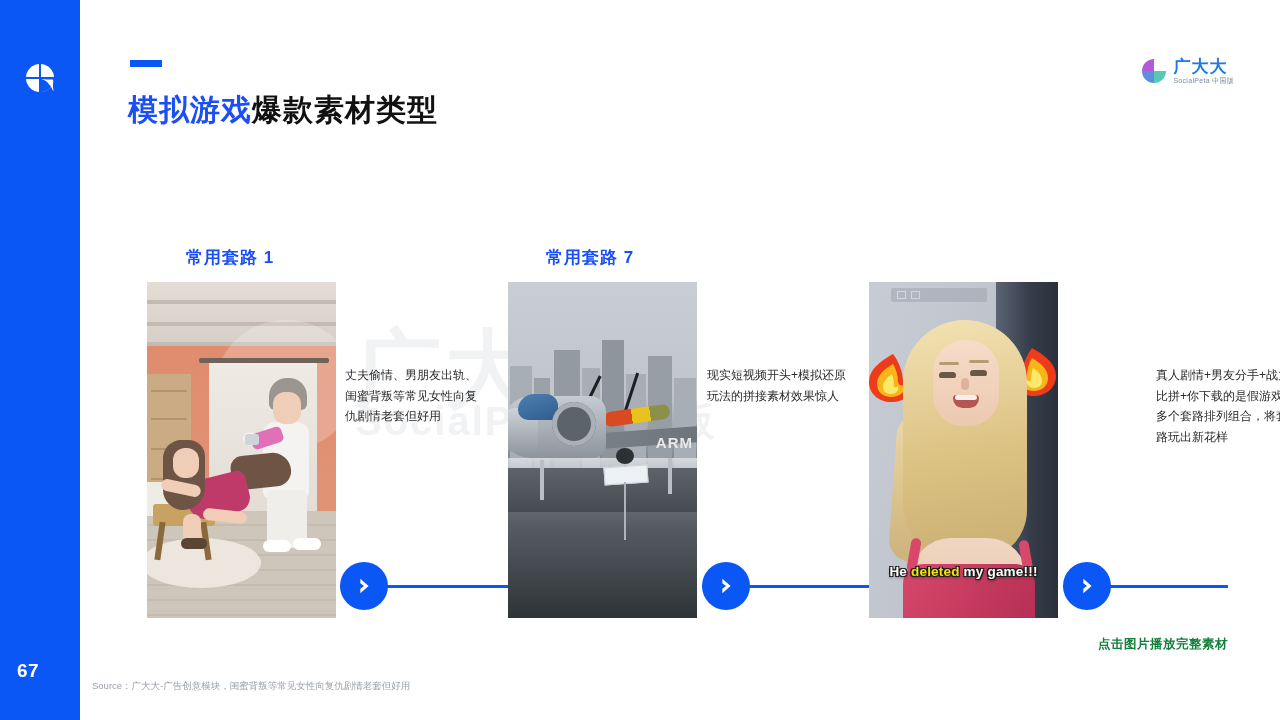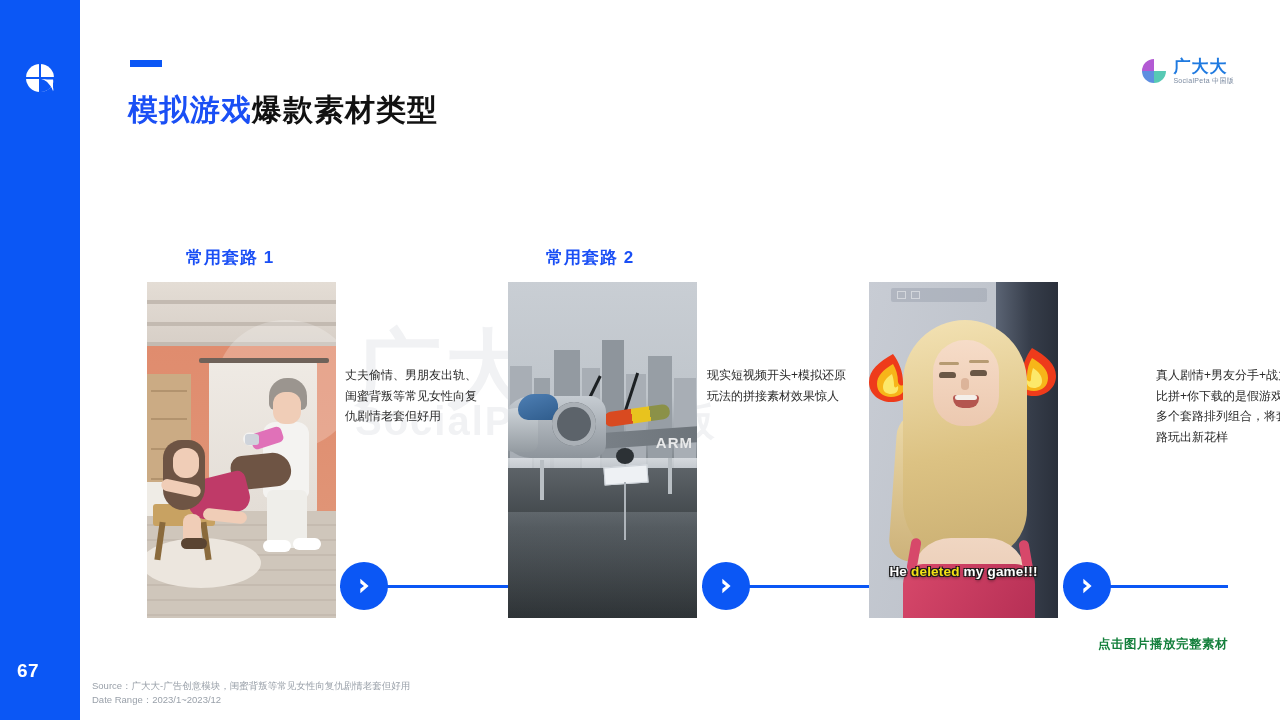--- a/index.html
+++ b/index.html
@@ -307,21 +307,21 @@
       </svg>
     </div>
     <div class="brand-txt">
       <span class="brand-name">广大大</span>
       <span class="brand-sub">SocialPeta 中国版</span>
     </div>
   </div>
 
 
   <div class="col-head c1h">常用套路 1</div>
-  <div class="col-head c2h">常用套路 2</div>
+  <div class="col-head c2h">常用套路 7</div>
   <div class="col-head c3h">常用套路 3</div>
 
   <div class="conn-line l1"></div>
   <div class="conn-line l2"></div>
   <div class="conn-line l3"></div>
 
   <div class="thumb t1">
     <div class="img1">
       <div class="i1-ceiling"></div>
       <div class="i1-beam" style="left:0;top:18px;width:189px;"></div>
@@ -450,16 +450,15 @@
   </div>
   <div class="arrow a3">
     <svg viewBox="0 0 24 24" width="22" height="22">
       <path d="M8 4 L17 12 L8 20 L8 15 L12 12 L8 9 Z" fill="#ffffff"></path>
     </svg>
   </div>
 
   <div class="hint">点击图片播放完整素材</div>
   <div class="source">
     <div>Source：广大大-广告创意模块，闺蜜背叛等常见女性向复仇剧情老套但好用</div>
-    <div>Date Range：2023/1~2023/12</div>
   </div>
 
 </div>
 
 </body></html>

